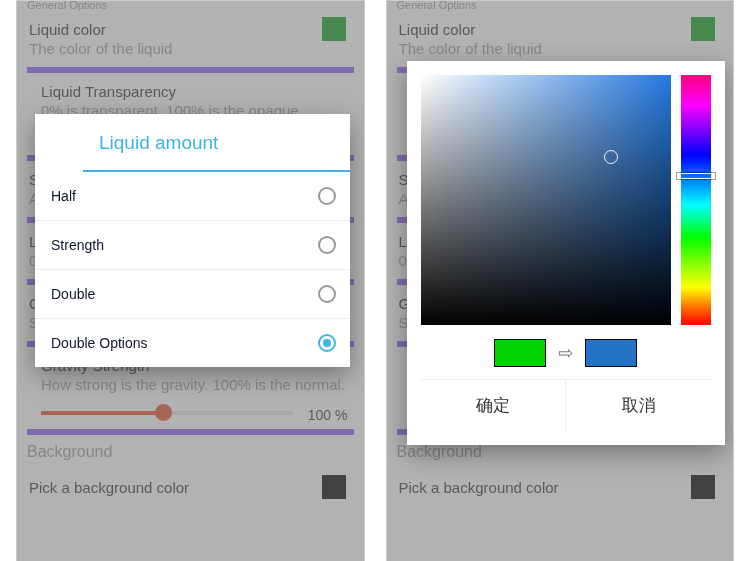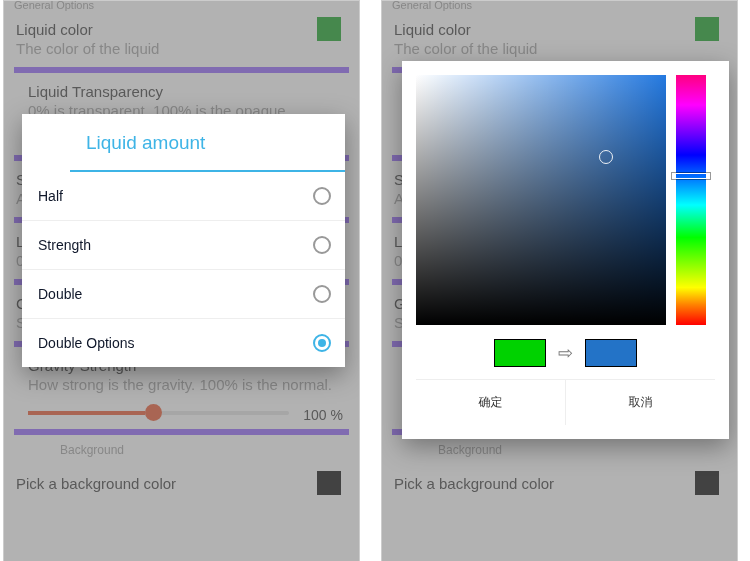--- a/index.html
+++ b/index.html
@@ -7,21 +7,21 @@
     padding: 0;
     background: #fff;
     font-family: "Helvetica Neue", Arial, sans-serif;
     width: 750px;
     height: 561px;
     overflow: hidden;
   }
   .layout {
     display: flex;
     gap: 21px;
-    padding: 0 3px;
+    padding: 0 16px;
     width: 750px;
     height: 561px;
     box-sizing: border-box;
   }
   .device {
     position: relative;
     width: 355px;
     height: 561px;
     border: 1px solid #ccc;
     overflow: hidden;
@@ -142,24 +142,23 @@
     content: "";
     position: absolute;
     right: 1px;
     top: 1px;
     width: 18px;
     height: 18px;
     border-radius: 50%;
     background: #3aa3e3;
   }
   .bg-label {
-    font-size: 12px;
+    font-size: 16px;
     color: #999;
     padding: 8px 0;
-    margin-left: 46px;
   }
 
   
   .dialog {
     position: absolute;
     left: 18px;
     right: 0;
     background: #fff;
     box-shadow: 0 8px 24px rgba(0,0,0,.35);
   }
@@ -282,21 +281,21 @@
   }
   .picker-buttons {
     display: flex;
     margin-top: 12px;
     border-top: 1px solid #eee;
   }
   .picker-buttons > div {
     flex: 1;
     text-align: center;
     padding: 14px 0;
-    font-size: 12px;
+    font-size: 17px;
     color: #333;
   }
   .picker-buttons > div:first-child {
     border-right: 1px solid #eee;
   }
 </style>
 </head>
 <body>
 
 <div class="layout">

